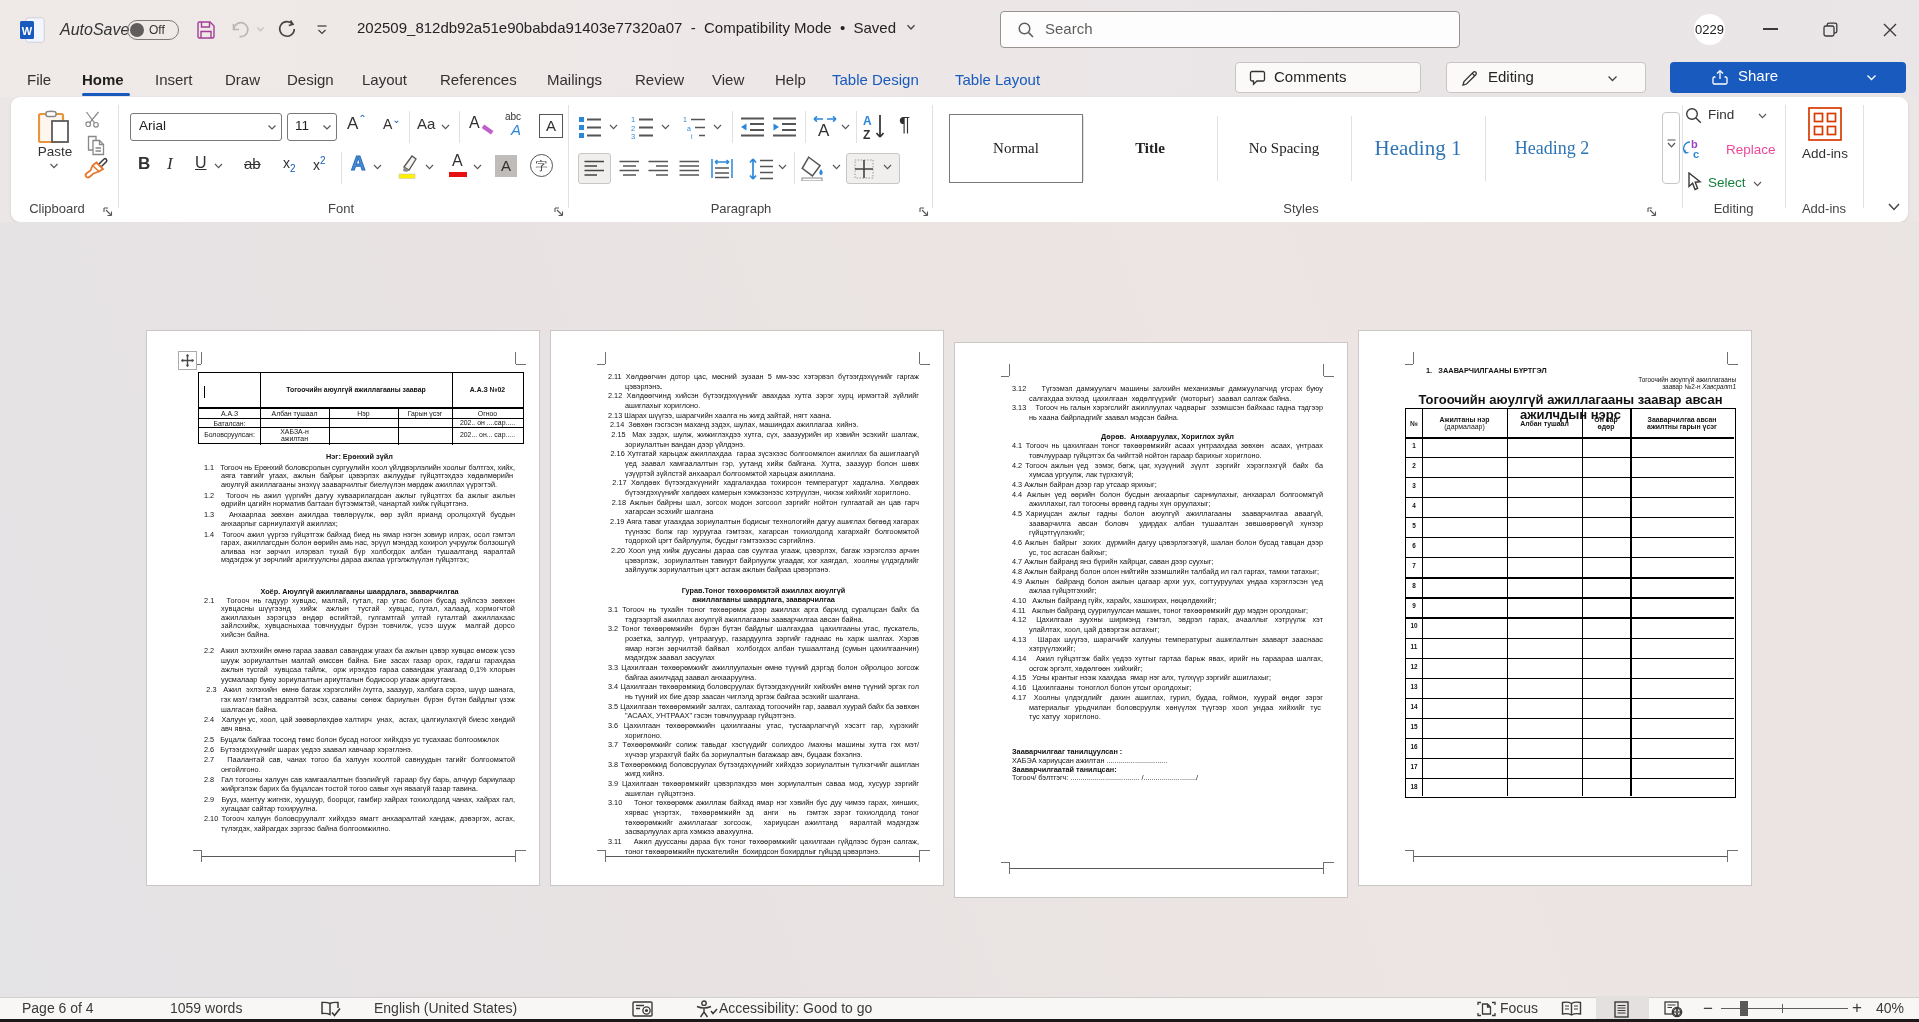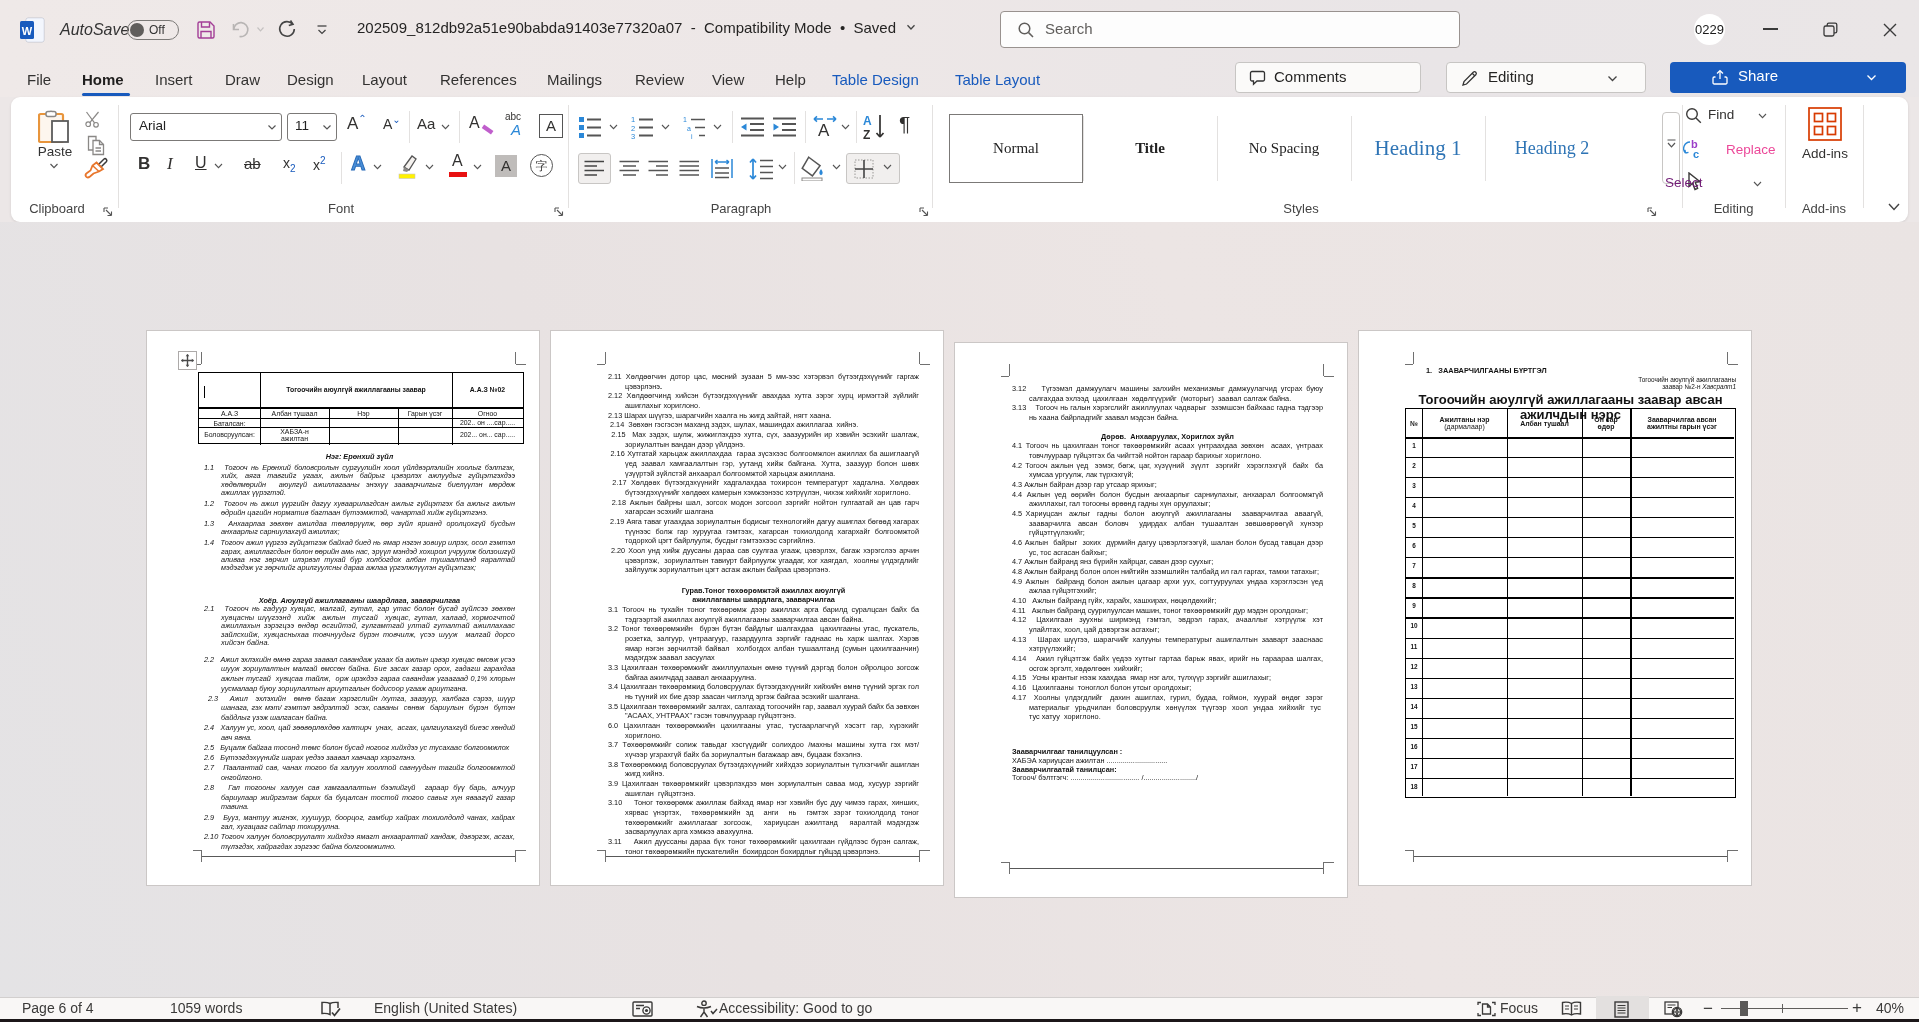--- a/index.html
+++ b/index.html
@@ -425,21 +425,21 @@
     <text x="8" y="9" font-size="11" font-weight="bold" fill="#9B3EC8" font-family="Liberation Sans">b</text>
     <text x="10" y="19" font-size="11" font-weight="bold" fill="#2B88D8" font-family="Liberation Sans">c</text>
     <g fill="none" stroke="#2B88D8" stroke-width="1.4">
         <path d="M7 3 A6.5 6.5 0 0 0 2.5 14 M2.5 14 l-0.6 -3 M2.5 14 l3 -0.6"></path>
       </g>
   </svg>
   <div class="abs" style="left:1697px;top:45px;font-size:13.5px;color:#ec4899;margin-left:18px;">Replace</div>
   <svg class="abs" style="left:1676px;top:75px;" width="15" height="19" viewBox="0 0 15 19">
     <path d="M2 1 L2 14.5 L5.6 11.2 L8 17.5 L10.6 16.4 L8.2 10.2 L13 9.8 Z" fill="#fff" stroke="#3b3a39" stroke-width="1.4"></path>
   </svg>
-  <div class="abs" style="left:1654px;top:78px;font-size:13.5px;color:#701a75;text-align:center;">Select</div>
+  <div class="abs" style="left:1697px;top:78px;font-size:13.5px;color:#15803d;text-align:center;">Select</div>
   <svg class="abs" style="left:1742px;top:84px;" width="9" height="7" viewBox="0 0 9 7" fill="none" stroke="#555" stroke-width="1.1">
       <path d="M1 1 L4.5 4.6 L8 1"></path>
     </svg>
   <div class="glabel" style="left:1671px;width:103px;">Editing</div>
   <div class="gdiv" style="left:1774px;"></div>
 
   <svg class="abs" style="left:1796px;top:9px;" width="36" height="36" viewBox="0 0 36 36" fill="none" stroke="#D83B01" stroke-width="1.7">
     <rect x="2" y="2" width="32" height="32"></rect>
     <rect x="7.5" y="7.5" width="8" height="8"></rect>
       <rect x="20.5" y="7.5" width="8" height="8"></rect>
@@ -487,21 +487,21 @@
       <div class="tcell" style="left:61px;top:36.5px;width:69px;">Албан тушаал</div>
       <div class="tcell" style="left:130px;top:36.5px;width:69px;">Нэр</div>
       <div class="tcell" style="left:199px;top:36.5px;width:54px;">Гарын үсэг</div>
       <div class="tcell" style="left:253px;top:36.5px;width:71px;">Огноо</div>
       <div class="tcell" style="left:0;top:46.5px;width:61px;">Баталсан:</div>
       <div class="tcell" style="left:253px;top:46.2px;width:71px;">202.. он ....сар.....</div>
       <div class="tcell" style="left:0;top:58px;width:61px;">Боловсруулсан:</div>
       <div class="tcell" style="left:61px;top:55px;width:69px;line-height:7.4px;">ХАБЗА-н<br>ажилтан</div>
       <div class="tcell" style="left:253px;top:58px;width:71px;">202... он... сар.....</div>
     </div>
-    <div class="ta" style="top:122px;font-style:italic;">
+    <div class="ta" style="top:122px;">
       <div class="hd" style="margin-bottom:2.5px;">Нэг: Ерөнхий зүйл</div>
       <div class="para" style="letter-spacing:-0.02px;">1.1&nbsp;&nbsp;&nbsp;Тогооч нь Ерөнхий боловсролын сургуулийн хоол үйлдвэрлэлийн хоолыг бэлтгэх, хийх, аяга тавгийг угаах, ажлын байрыг цэвэрлэх ажлуудыг гүйцэтгэхдээ хөдөлмөрийн&nbsp; аюулгүй ажиллагааны энэхүү зааварчилгыг биелүүлэн мөрдөж ажиллах үүрэгтэй.</div>
       <div class="para">1.2&nbsp;&nbsp;&nbsp;Тогооч нь ажил үүргийн дагуу хуваарилагдсан ажлыг гүйцэтгэх ба ажлыг ажлын өдрийн цагийн норматив багтаан бүтээмжтэй, чанартай хийж гүйцэтгэнэ.</div>
       <div class="para">1.3&nbsp;&nbsp;&nbsp;Анхаарлаа зөвхөн ажилдаа төвлөрүүлж, өөр зүйл ярианд оролцохгүй бусдын анхаарлыг сарниулахгүй ажиллах;</div>
       <div class="para">1.4&nbsp;&nbsp;&nbsp;Тогооч ажил үүргээ гүйцэтгэж байхад биед нь ямар нэгэн зовиур илрэх, осол гэмтэл гарах, ажиллагсдын болон өөрийн амь нас, эрүүл мэндэд хохирол учруулж болзошгүй аливаа нэг зөрчил илэрвэл тухай бүр холбогдох албан тушаалтанд яаралтай мэдэгдэж уг зөрчлийг арилгуулсны дараа ажлаа үргэлжлүүлэн гүйцэтгэх;</div>
       <div class="hd" style="margin-top:24px;margin-bottom:0;">Хоёр. Аюулгүй ажиллагааны шаардлага, зааварчилгаа</div>
       <div class="para" style="margin-bottom:7px;letter-spacing:0.1px;">2.1&nbsp;&nbsp;&nbsp;Тогооч нь гадуур хувцас, малгай, гутал, гар утас болон бусад зүйлсээ зөвхөн хувцасны шүүгээнд&nbsp; хийж&nbsp; ажлын&nbsp; тусгай&nbsp; хувцас, гутал, халаад, хормогчтой ажиллахын зэрэгцээ өндөр өсгийтэй, гулгамтгай ултай гуталтай ажиллахаас зайлсхийж, хувцасныхаа товчнуудыг бүрэн товчилж, үсээ шууж&nbsp; малгай дорсо хийсэн байна.</div>
       <div class="para w">2.2&nbsp;&nbsp;&nbsp;Ажил эхлэхийн өмнө гараа заавал савандаж угаах ба ажлын цэвэр хувцас өмсөж үсээ шууж зориулалтын малгай өмссөн байна. Бие засах газар орох, гадагш гарахдаа ажлын тусгай&nbsp; хувцсаа тайлж,&nbsp; орж ирэхдээ гараа савандаж угаагаад 0,1% хлорын уусмалаар буюу зориулалтын ариутгалын бодисоор угааж ариутгана.</div>
       <div class="para w">&nbsp;2.3&nbsp;&nbsp;&nbsp;Ажил&nbsp; эхлэхийн&nbsp; өмнө багаж хэрэгслийн /хутга, заазуур, халбага сэрээ, шүүр шанага, гэх мэт/ гэмтэл эвдрэлтэй&nbsp; эсэх, саваны&nbsp; сөнөж&nbsp; бариулын&nbsp; бүрэн&nbsp; бүтэн байдлыг үзэж шалгасан байна.</div>
       <div class="para w">2.4&nbsp;&nbsp;&nbsp;Халуун ус, хоол, цай зөөвөрлөхдөө халтирч&nbsp; унах,&nbsp; асгах, цалгиулахгүй биеэс хөндий авч явна.</div>
@@ -534,21 +534,21 @@
       <div class="para">&nbsp;2.18 Ажлын байрны шал, зогсох модон зогсоол зэргийг нойтон гулгаатай ан цав гарч хагарсан эсэхийг шалгана</div>
       <div class="para">&nbsp;2.19 Аяга таваг угаахдаа зориулалтын бодисыг технологийн дагуу ашиглах бөгөөд хагарах түүнээс болж гар хуруугаа гэмтээх, хагарсан тохиолдолд хагархайг болгоомжтой тодорхой цэгт байрлуулж, бусдыг гэмтээхээс сэргийлнэ.</div>
       <div class="para">&nbsp;2.20 Хоол унд хийж дуусаны дараа сав суулгаа угааж, цэвэрлэх, багаж хэрэгслээ арчин цэвэрлэж,&nbsp; зориулалтын тавиурт байрлуулж угаадаг, хог хаягдал,&nbsp; хоолны үлдэгдлийг зайлуулж зориулалтын цэгт асгаж ажлын байраа цэвэрлэнэ.</div>
       <div class="hd" style="margin-top:10.5px;">Гурав.Тоног төхөөрөмжтэй ажиллах аюулгүй</div>
       <div class="hd">ажиллагааны шаардлага, зааварчилгаа</div>
       <div class="para">3.1 Тогооч нь тухайн тоног төхөөрөмж дээр ажиллах арга барилд суралцсан байх ба тэдгээртэй ажиллах аюулгүй ажиллагааны зааварчилгаа авсан байна.</div>
       <div class="para">3.2 Тоног төхөөрөмжийн&nbsp; бүрэн бүтэн байдлыг шалгахдаа&nbsp; цахилгааны утас, пускатель, розетка, залгуур, үнтраагуур, газардуулга зэргийг гаднаас нь харж шалгах. Хэрэв ямар нэгэн зөрчилтэй байвал&nbsp; холбогдох албан тушаалтанд (сумын цахилгаанчин) мэдэгдэж заавал засуулах</div>
       <div class="para">3.3 Цахилгаан төхөөрөмжийг ажиллуулахын өмнө түүний дэргэд болон ойролцоо зогсож байгаа ажилчдад заавал анхааруулна.</div>
       <div class="para">3.4 Цахилгаан төхөөрөмжид боловсруулах бүтээгдэхүүнийг хийхийн өмнө түүний эргэх гол нь түүний их бие дээр заасан чиглэлд эргэж байгаа эсэхийг шалгана.</div>
       <div class="para">3.5 Цахилгаан төхөөрөмжийг залгах, салгахад тогоочийн гар, заавал хуурай байх ба зөвхөн "АСААХ, УНТРААХ" гэсэн товчлуураар гүйцэтгэнэ.</div>
-      <div class="para">6.0 Цахилгаан төхөөрөмжийн цахилгааны утас, тусгаарлагчгүй хэсэгт гар, хүрэхийг хориглоно.</div>
+      <div class="para">3.6 Цахилгаан төхөөрөмжийн цахилгааны утас, тусгаарлагчгүй хэсэгт гар, хүрэхийг хориглоно.</div>
       <div class="para">3.7 Төхөөрөмжийг солиж тавьдаг хэсгүүдийг солихдоо /махны машины хутга гэх мэт/ хүчээр угзрахгүй байх ба зориулалтын багажаар авч, буцааж бэхэлнэ.</div>
       <div class="para">3.8 Төхөөрөмжид боловсруулах бүтээгдэхүүнийг хийхдээ зориулалтын түлхэгчийг ашиглан жигд хийнэ.</div>
       <div class="para">3.9 Цахилгаан төхөөрөмжийг цэвэрлэхдээ мөн зориулалтын саваа мод, хусуур зэргийг ашиглан&nbsp; гүйцэтгэнэ.</div>
       <div class="para">3.10&nbsp;&nbsp;&nbsp;&nbsp;Тоног төхөөрөмж ажиллаж байхад ямар нэг хэвийн бус дуу чимээ гарах, хинших, хярвас үнэртэх,&nbsp; төхөөрөмжийн эд&nbsp; анги&nbsp; нь&nbsp; гэмтэх зэрэг тохиолдолд тоног төхөөрөмжийг ажиллагааг зогсоож,&nbsp; хариуцсан ажилтанд&nbsp; яаралтай мэдэгдэж засварлуулах арга хэмжээ авахуулна.</div>
       <div class="para">3.11&nbsp;&nbsp;&nbsp;&nbsp;Ажил дууссаны дараа бүх тоног төхөөрөмжийг цахилгаан гүйдлээс бүрэн салгаж, тоног төхөөрөмжийн пускателийн&nbsp; бохирдсон бохирдлыг гүйцэд цэвэрлэнэ.</div>
     </div>
   </div>
   <div class="page" id="page3" style="left:954px;margin-top:12px;">
       <div style="position:absolute;background:#707070;left:54px;top:21px;width:1.2px;height:12px;"></div>
       <div style="position:absolute;background:#707070;left:46px;top:32.5px;width:8px;height:1.2px;"></div>

